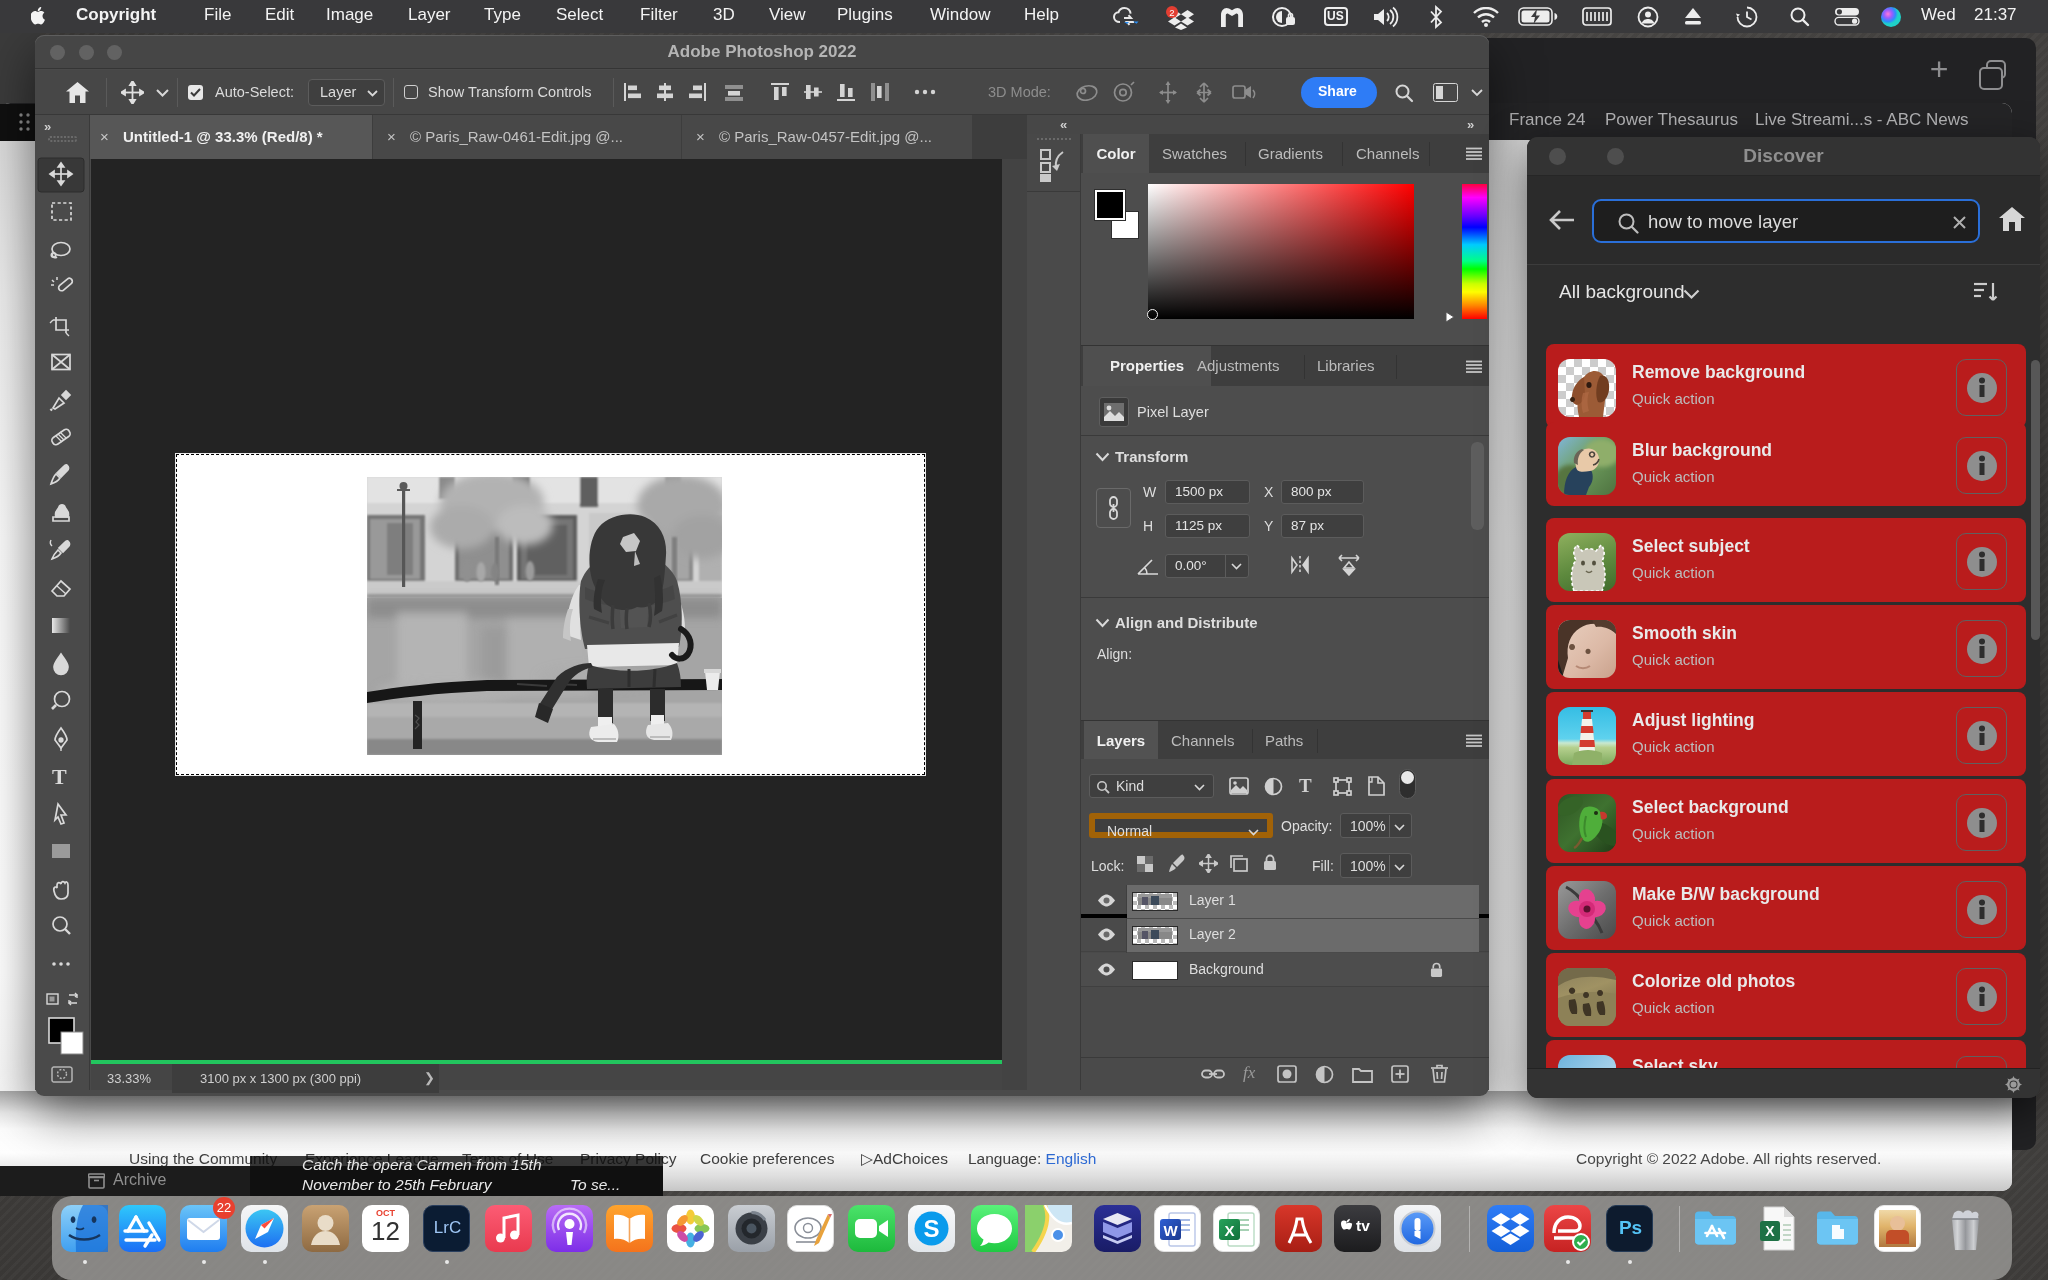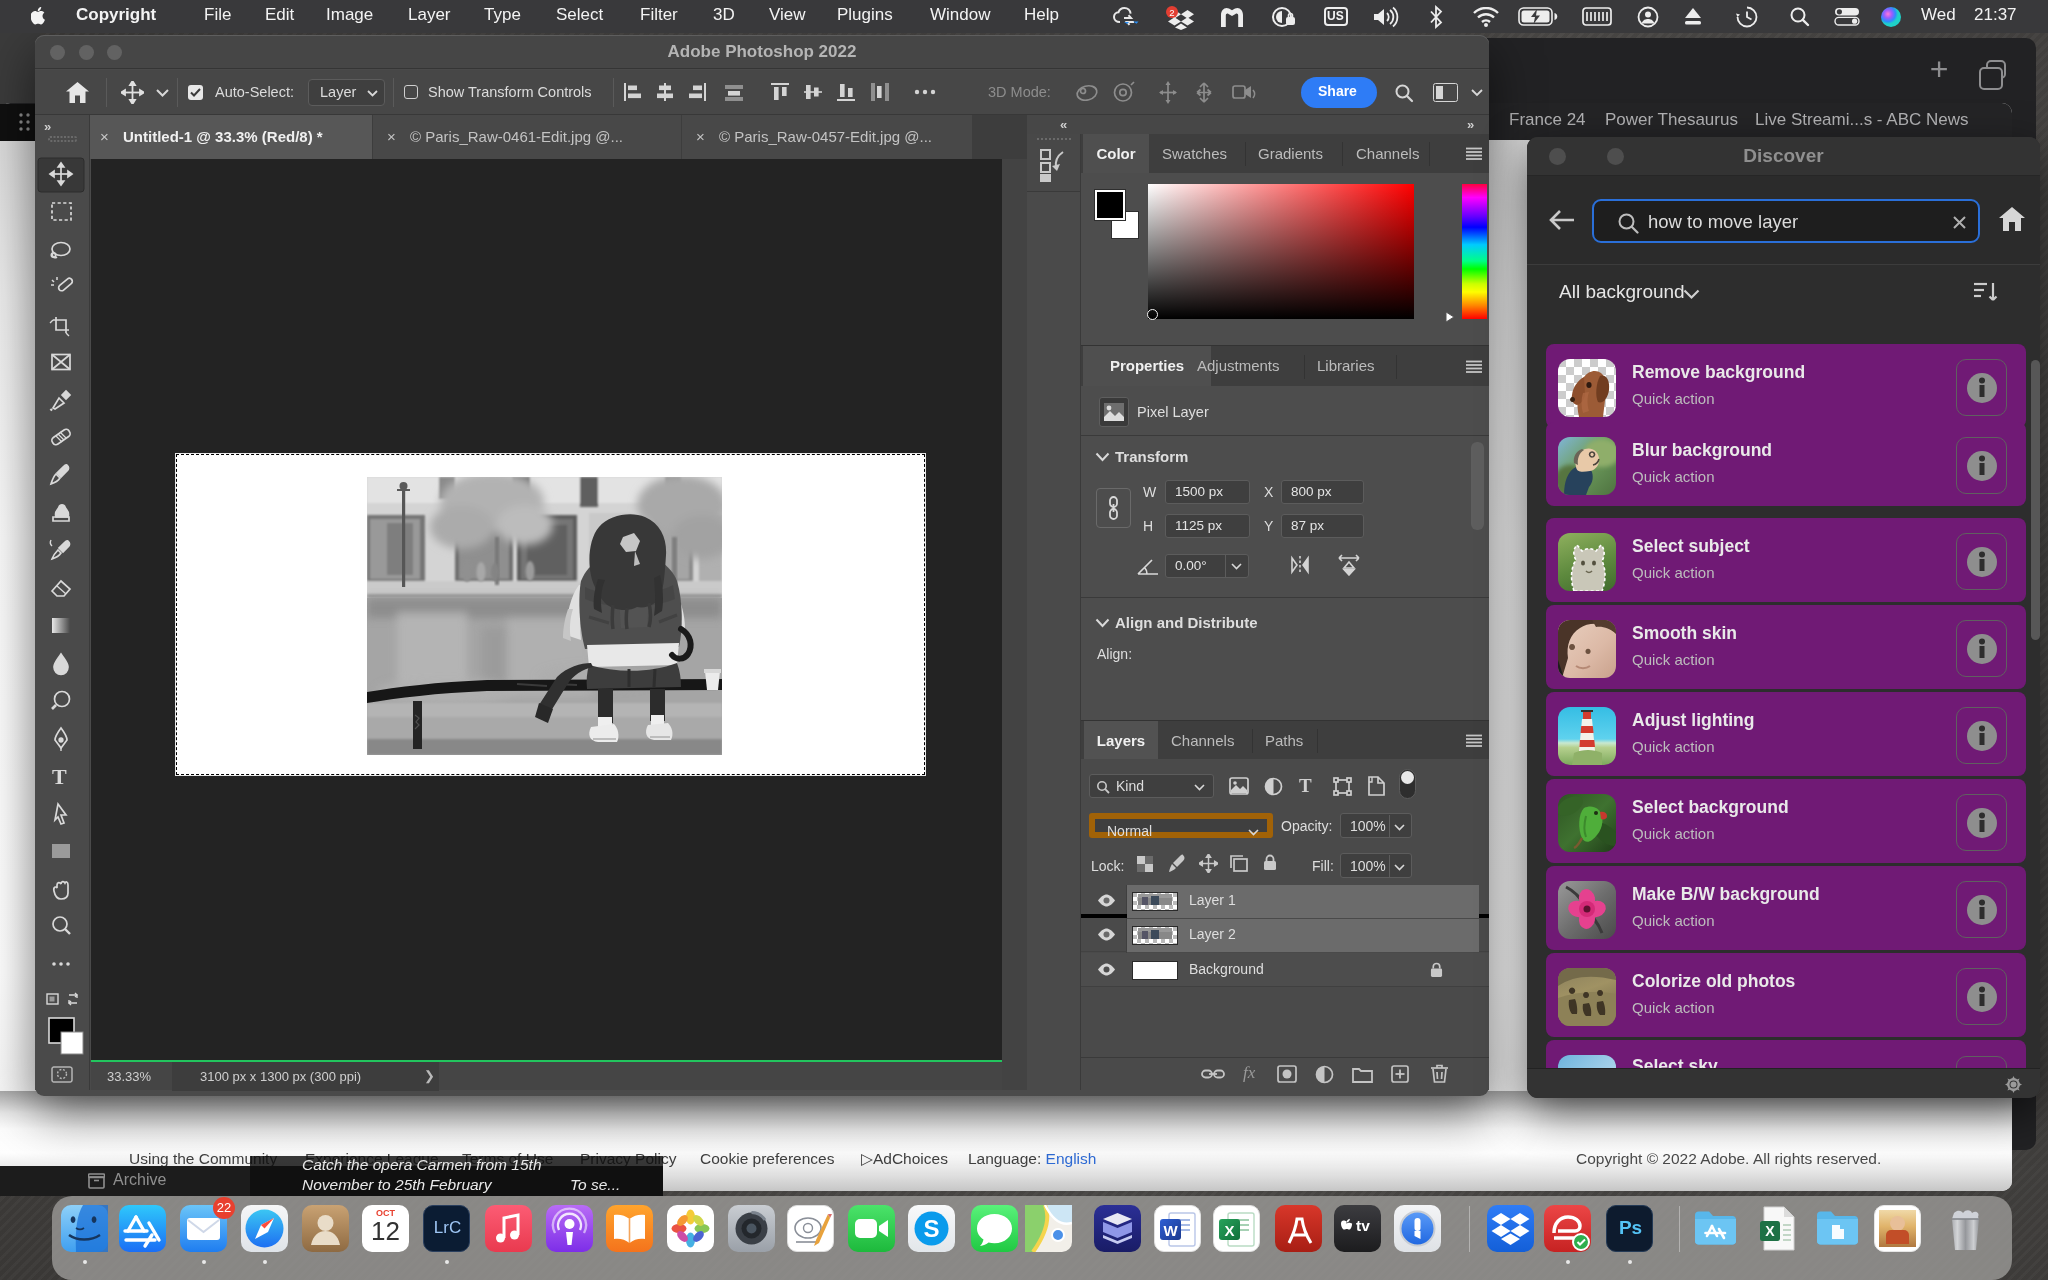--- a/index.html
+++ b/index.html
@@ -35,33 +35,33 @@
   #titlebar .tl { position:absolute; top:10px; width:15px; height:15px; border-radius:50%; background:#626262; }
   #titlebar .title { position:absolute; top:7px; width:100%; text-align:center; color:#b5b5b5; font-size:17px; font-weight:bold; }
   #optbar { position:absolute; left:0; top:35px; width:100%; height:45px; background:#474747; border-bottom:1px solid #383838; color:#dcdcdc; font-size:14.5px; }
   #tabbar { position:absolute; left:55px; top:80px; width:946px; height:44px; background:#3d3d3d; }
   .pstab { position:absolute; top:0; height:44px; font-size:15px; line-height:44px; white-space:nowrap; overflow:hidden; }
   .vsep { position:absolute; top:8px; width:1px; height:29px; background:#5a5a5a; }
   
   #toolbar { position:absolute; left:0px; top:80px; width:55px; height:975px; background:#4a4a4a; border-right:1px solid #3a3a3a; }
   
   #canvas { position:absolute; left:56px; top:124px; width:911px; height:901px; background:#232323; }
-  #statusbar { position:absolute; left:56px; top:1025px; width:911px; height:30px; background:#454545; border-top:2px solid #22c55e; color:#cfcfcf; font-size:13px;}
+  #statusbar { position:absolute; left:56px; top:1025px; width:911px; height:30px; background:#454545; border-top:4px solid #22c55e; color:#cfcfcf; font-size:13px;}
   
   #panelhead { position:absolute; left:992px; top:80px; width:462px; height:19px; background:#474747; color:#cfcfcf;}
   #iconcol { position:absolute; left:992px; top:99px; width:54px; height:956px; background:#4a4a4a; border-right:1px solid #3a3a3a;}
   #panels { position:absolute; left:1046px; top:99px; width:408px; height:956px; background:#4a4a4a; font-size:14px; color:#dedede;}
   .ptabrow { position:absolute; left:0; width:408px; height:40px; background:#3e3e3e; }
   .ptab { position:absolute; top:0; height:40px; line-height:40px; font-size:15px; }
   .inbox { position:absolute; height:24px; background:#3f3f3f; border:1px solid #5c5c5c; border-radius:3px; color:#e4e4e4; font-size:13.5px; }
 
   
   #discover { left:1527px; top:137px; width:513px; height:961px; background:#2d2d2d; border-radius:11px; box-shadow:0 16px 45px rgba(0,0,0,0.6); }
 
-  .card { position:absolute; left:19px; width:480px; height:84px; background:#701a75; border-radius:8px; }
+  .card { position:absolute; left:19px; width:480px; height:84px; background:#b91c1c; border-radius:8px; }
   .cthumb { position:absolute; left:12px; top:15px; width:58px; height:58px; border-radius:12px; overflow:hidden; }
   .ctitle { position:absolute; left:86px; top:18px; font-size:17.5px; font-weight:bold; color:#e9e9e9; }
   .cqa { position:absolute; left:86px; top:46px; font-size:15px; color:#bdbdbd; }
   .cinfo { position:absolute; left:410px; top:15px; width:51px; height:57px; border:1.5px solid #606060; border-radius:10px; }
   .cinfo svg { position:absolute; left:9px; top:12px; }
 
   
   #archivebar { left:0; top:1166px; width:663px; height:30px; background:#1c1c1c; color:#8f8f8f; font-size:16px; }
   #toast { left:250px; top:1156px; width:413px; height:40px; background:rgba(14,14,14,0.82); color:#e9e9e9; font-size:15.5px;font-style:italic; }
 

